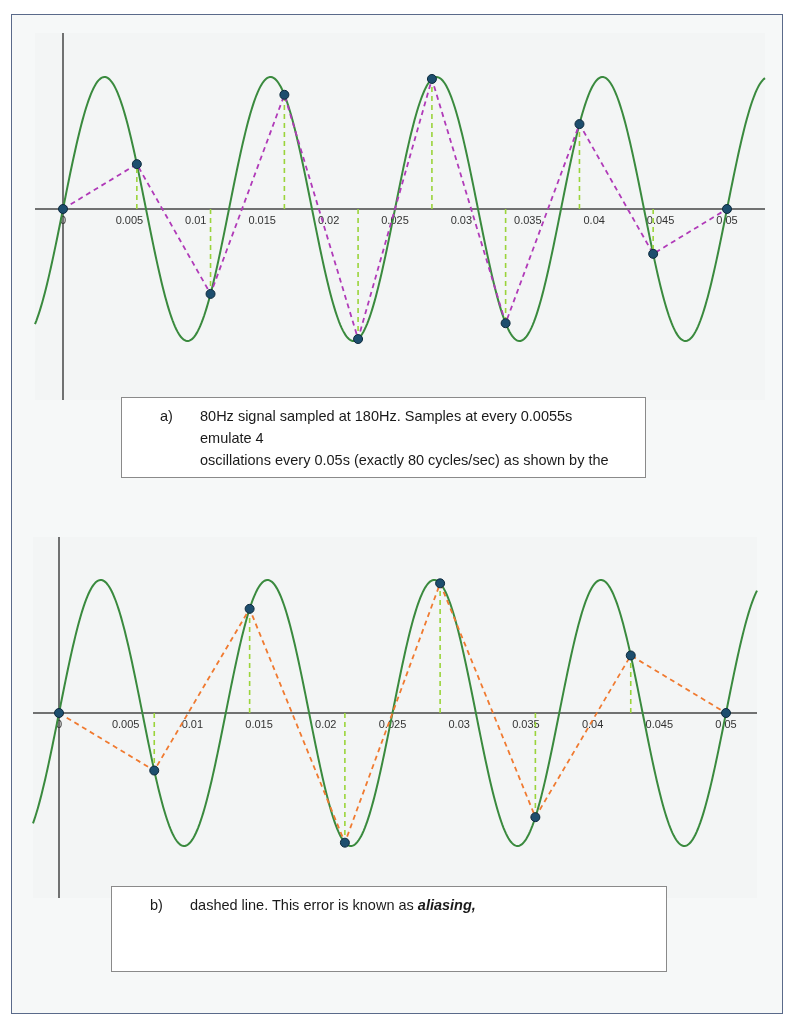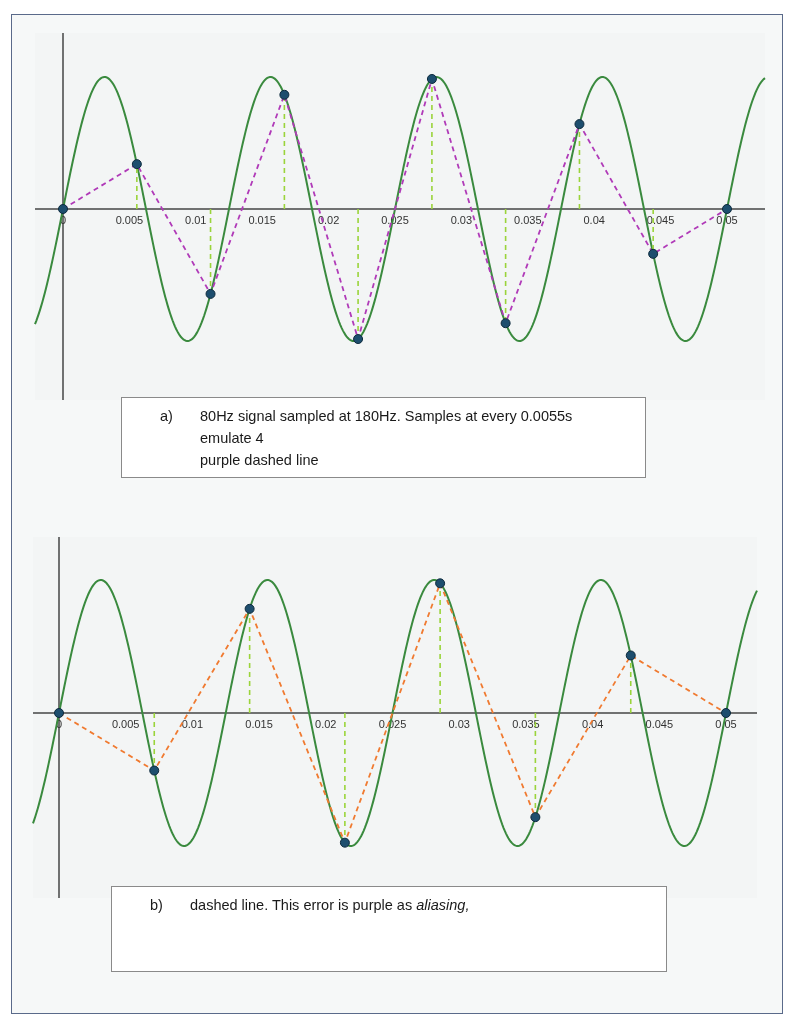--- a/index.html
+++ b/index.html
@@ -2,21 +2,21 @@
 <html><head>
 <meta charset="utf-8">
 <style>
   html, body { margin:0; padding:0; background:#ffffff; }
   body { width:798px; height:1024px; position:relative; overflow:hidden; font-family:"Liberation Sans", sans-serif; }
   .frame { position:absolute; left:11px; top:14px; width:772px; height:1000px; border:1.5px solid #5a6a8a; background:#f6f8f8; box-sizing:border-box; }
   .plot { position:absolute; left:0; top:0; }
   .caption { position:absolute; background:#ffffff; border:1px solid #8a8a8a; box-sizing:border-box; font-family:"Liberation Sans", sans-serif; font-size:14.5px; line-height:22px; color:#1a1a1a; }
   .caption .lbl { position:absolute; left:38px; top:7px; }
   .caption .txt { position:absolute; left:78px; top:7px; right:24px; }
-  .caption b i, .caption .em { font-weight:normal; font-style:italic; }
+  .caption b i, .caption .em { font-weight:bold; font-style:italic; }
   svg text { font-family:"Liberation Sans", sans-serif; font-size:11px; fill:#333; }
 </style>
 </head>
 <body>
 
 <div class="frame"></div>
 
 <svg class="plot" width="798" height="1024">
   <g id="panelA">
       <rect x="35" y="33" width="730" height="367" fill="#f3f5f5"></rect>
@@ -85,22 +85,22 @@
       <circle cx="535.3714" cy="817.1619838398634" r="4.5" fill="#1d4e6e" stroke="#0d2a3d" stroke-width="1"></circle>
       <circle cx="630.7524000000001" cy="655.4656151617194" r="4.5" fill="#1d4e6e" stroke="#0d2a3d" stroke-width="1"></circle>
       <circle cx="726" cy="713.0000000000001" r="4.5" fill="#1d4e6e" stroke="#0d2a3d" stroke-width="1"></circle>
     </g>
 </svg>
 
 <div class="caption" style="left:121px; top:397px; width:525px; height:81px;">
   <span class="lbl">a)</span>
   <div class="txt">
     <div>80Hz signal sampled at 180Hz. Samples at every 0.0055s emulate 4</div>
-    <div>purple dashed line</div>
+    <div>oscillations every 0.05s (exactly 80 cycles/sec) as shown by the</div>
   </div>
 </div>
 
 <div class="caption" style="left:111px; top:886px; width:556px; height:86px;">
   <span class="lbl">b)</span>
   <div class="txt">
-    <div><span>dashed line. This error is purple as </span><span class="em">aliasing,</span></div>
+    <div><span>dashed line. This error is known as </span><span class="em">aliasing,</span></div>
   </div>
 </div>
 
 </body></html>

